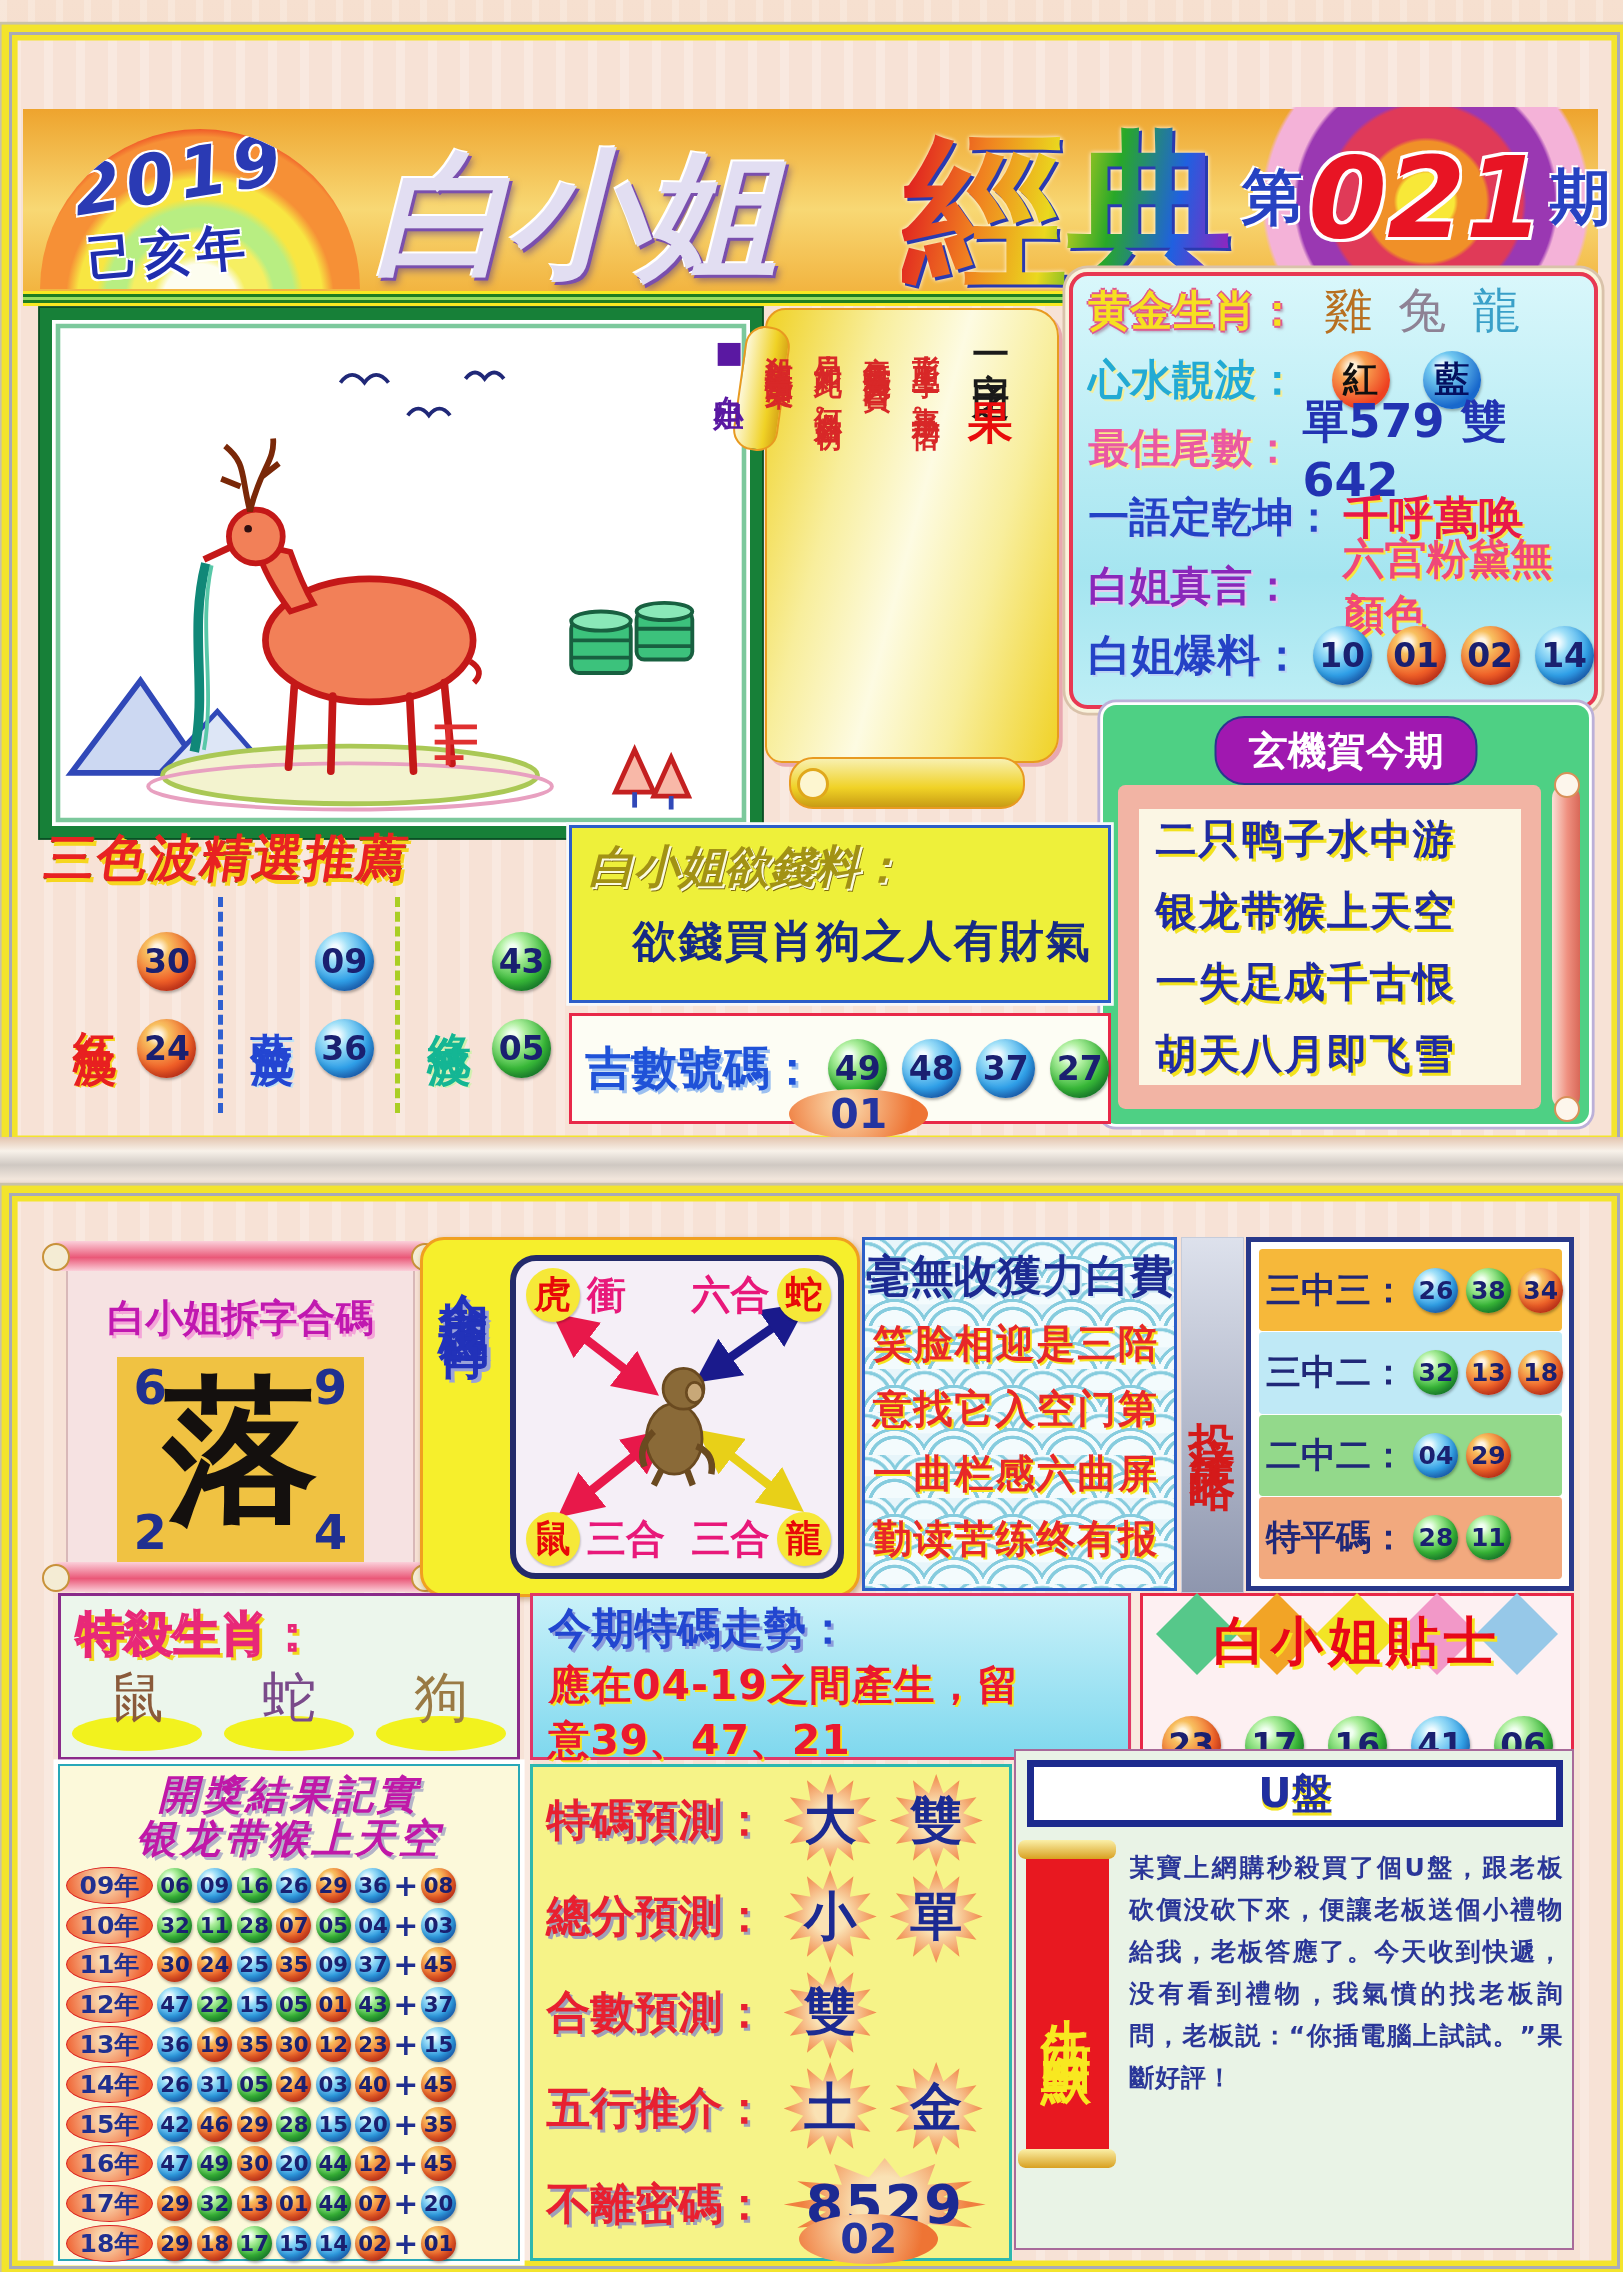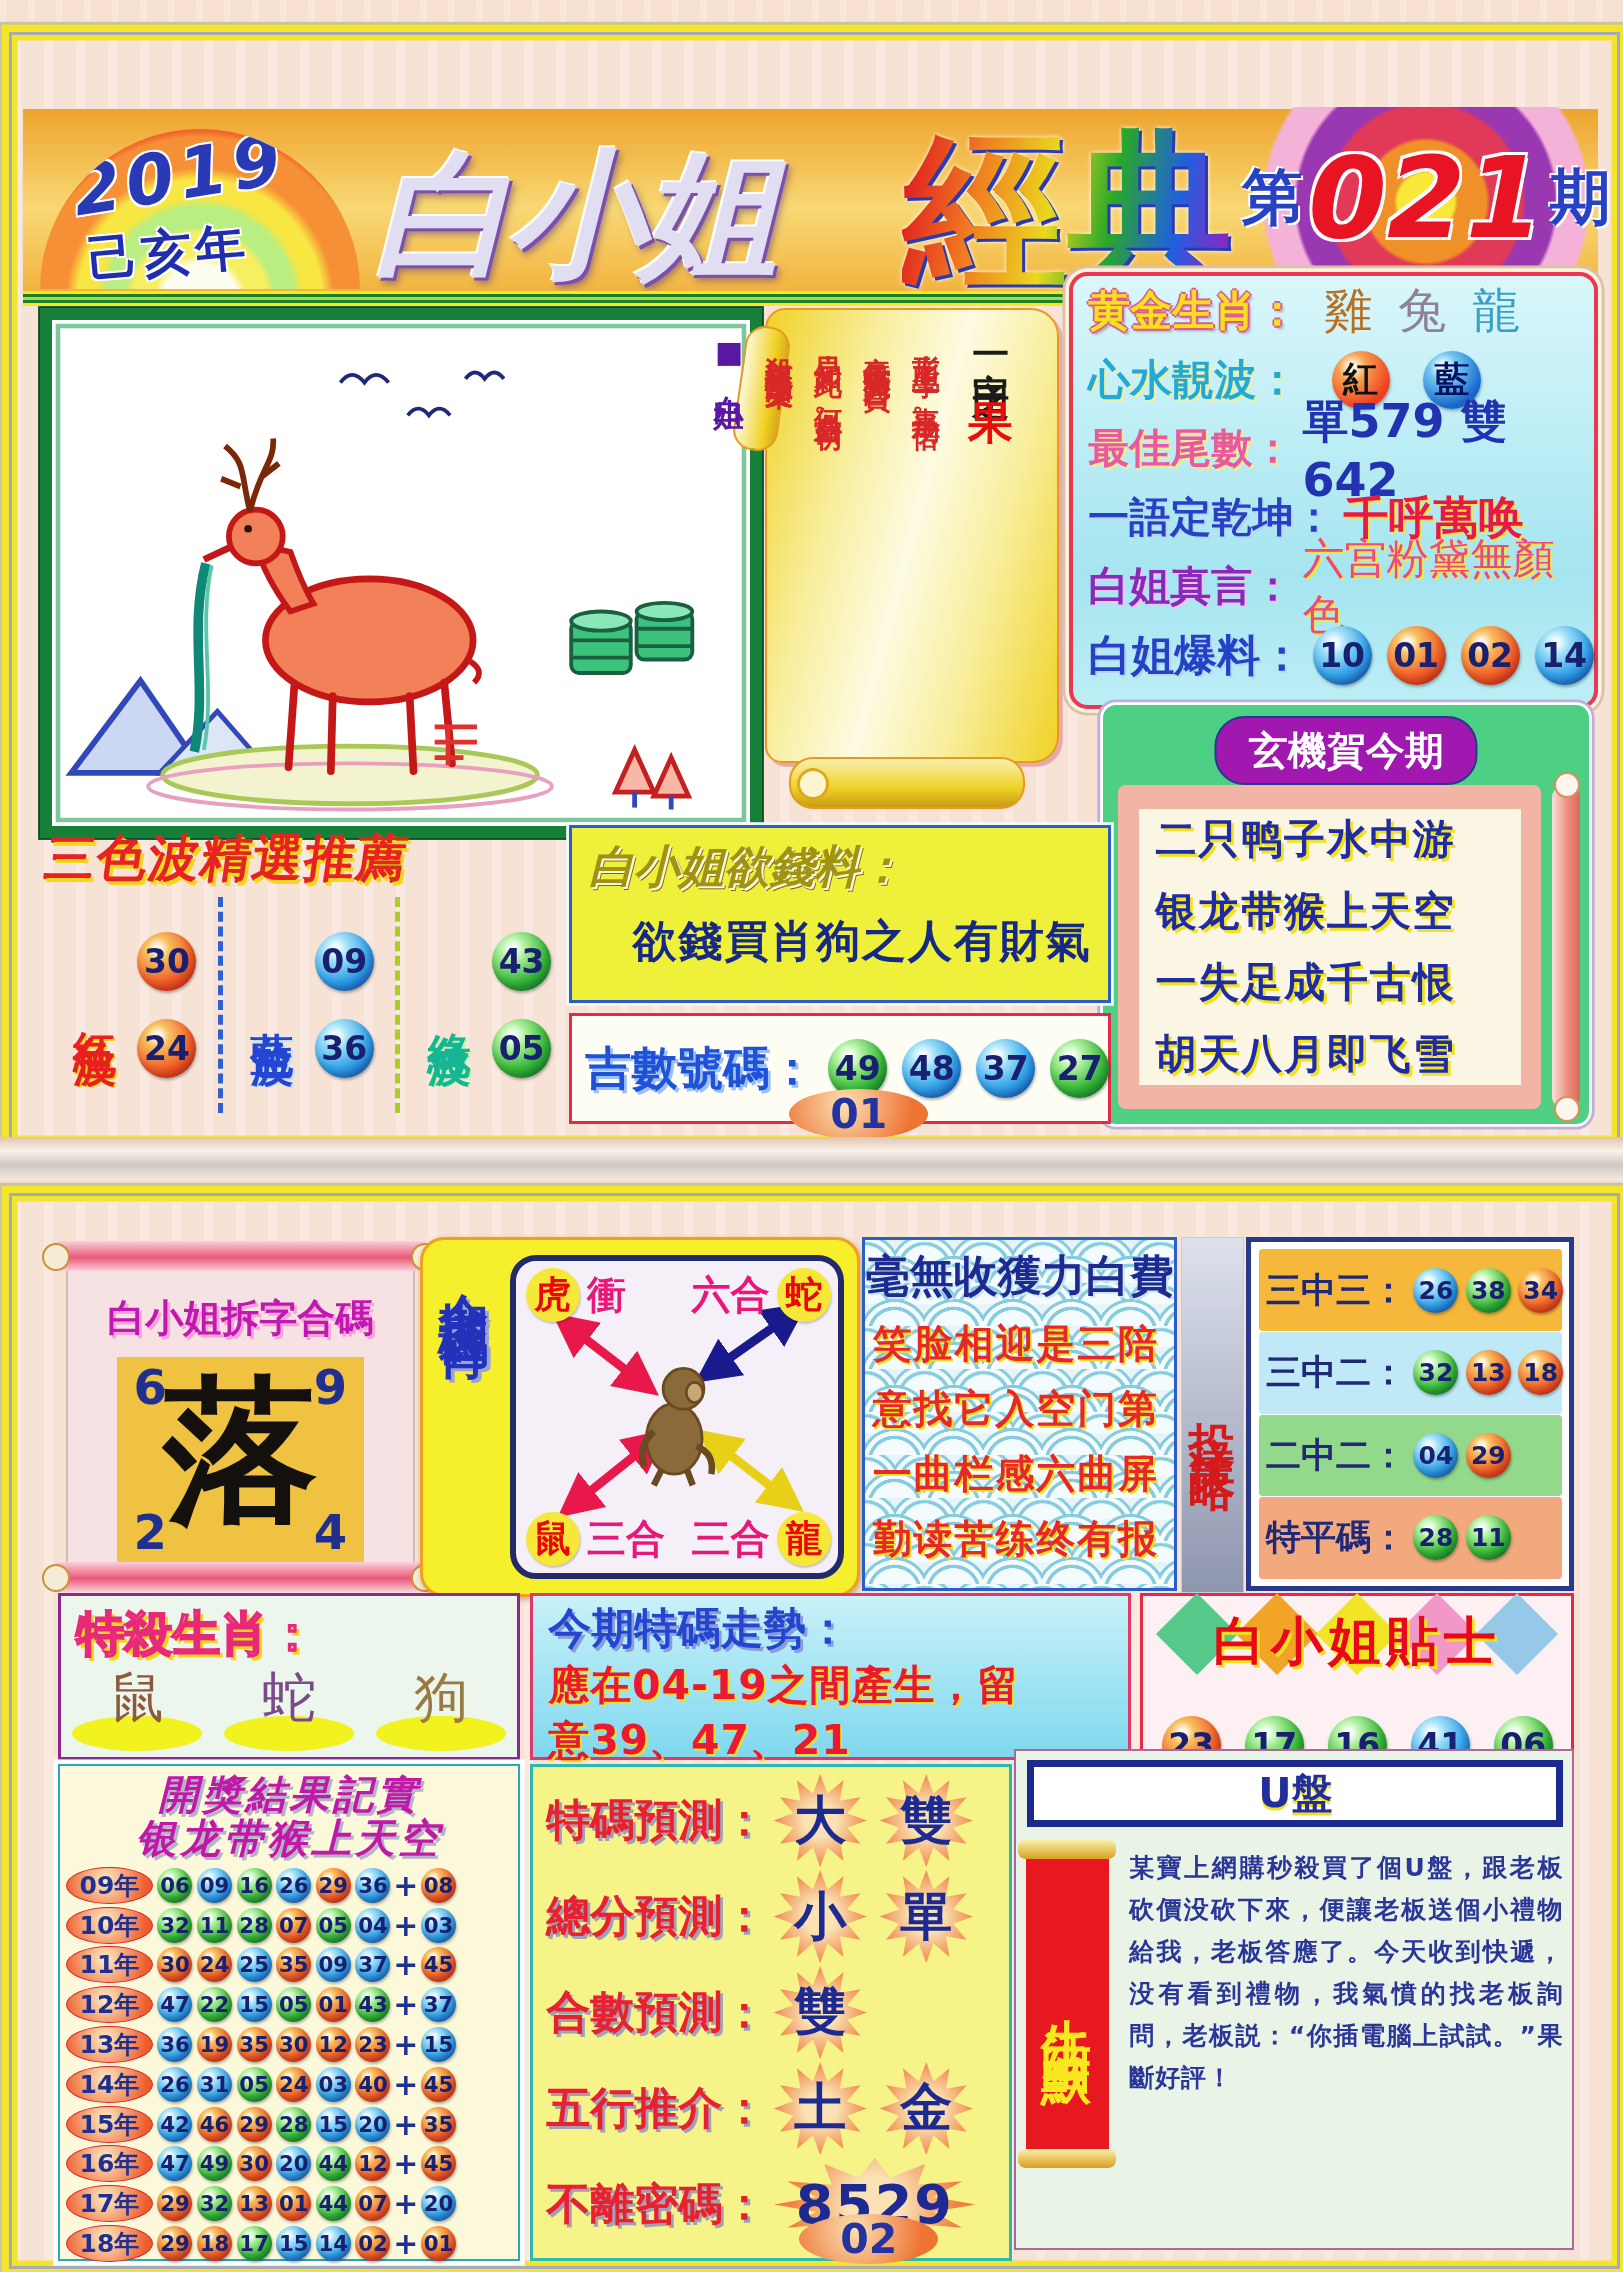--- a/index.html
+++ b/index.html
@@ -71,21 +71,21 @@
   .glbl{font-weight:bold;white-space:nowrap;}
   .l1{font-size:42px;color:#f6e020;text-shadow:1.9px 0 #e05890,-1.9px 0 #e05890,0 1.9px #e05890,0 -1.9px #e05890,2.8px 2.8px 2.8px rgba(120,40,80,.4);}
   .l2{font-size:42px;color:#22aad4;text-shadow:1.9px 1.9px 0 #f4ee9a;}
   .l3{font-size:41px;color:#ea58a2;text-shadow:1.9px 1.9px 0 #f8ee8a;}
   .l4{font-size:41px;color:#2442c6;text-shadow:1.9px 1.9px 0 #bcd4f2;}
   .l5{font-size:41px;color:#8a28ba;text-shadow:1.9px 1.9px 0 #e8c8f0;}
   .l6{font-size:43px;color:#2442c6;text-shadow:1.9px 1.9px 0 #bcd4f2;}
   .zic{font-size:48px;margin-left:16.7px;}
   .val3{font-size:46px;font-weight:bold;color:#2233b2;}
   .val4{font-size:45px;font-weight:bold;color:#e81848;text-shadow:1.9px 1.9px 0 #f8e642;}
-  .val5{font-size:42px;font-weight:normal;color:#f04878;text-shadow:1.9px 1.9px 0 #f8e642;}
+  .val5{font-size:42px;font-weight:bold;color:#f04878;text-shadow:1.9px 1.9px 0 #f8e642;margin-left:40px;}
   .wave{width:58px;height:58px;border-radius:50%;display:inline-flex;align-items:center;justify-content:center;
     font-size:35px;font-weight:bold;color:#101010;margin-left:24px;box-shadow:0.9px 1.9px 2.8px rgba(0,0,0,.3);}
   .wave.red{background:radial-gradient(circle at 35% 28%,#fff0d8 0 8%,#f8a050 25%,#ee4020 70%);}
   .wave.blue{background:radial-gradient(circle at 35% 28%,#e8f8ff 0 8%,#70c8f0 25%,#1868cc 70%);color:#041060;}
   
   .ball{display:inline-flex;align-items:center;justify-content:center;border-radius:50%;font-weight:bold;color:#1a2070;
     width:59px;height:59px;font-size:33px;flex:none;
     box-shadow:0.9px 1.9px 2.8px rgba(0,0,0,.3),inset -2.8px -4.6px 7.4px rgba(0,0,0,.18);}
   .ball.red{background:radial-gradient(circle at 35% 28%,#fff4e0 0 7%,#f8c060 20%,#f06028 58%,#d82818 88%);}
   .ball.blue{background:radial-gradient(circle at 35% 28%,#f0fbff 0 7%,#a0e0f8 22%,#30a0e8 58%,#1858c0 88%);}
@@ -207,21 +207,21 @@
   .h-title:first-child{margin-top:5.6px;}
   .hwrap{margin-top:5.6px;}
   .hrow{display:flex;align-items:center;gap:4.6px;margin:2.8px 5.6px;}
   .ypill{min-width:85px;height:35px;border-radius:50%;display:inline-flex;align-items:center;justify-content:center;
     background:radial-gradient(circle at 45% 35%,#fbeec6,#ef5c2c 80%);border:1.9px solid #da2020;
     font-size:25px;font-weight:bold;color:#203090;}
   .hplus{font-size:30px;font-weight:bold;color:#203090;margin:0 -1.9px;}
   
   .preds{left:518px;top:568px;width:482px;height:497px;background:#f6f388;border:3.7px solid #2eb8ae;
     box-sizing:border-box;display:flex;flex-direction:column;justify-content:space-around;padding:5.6px 13px;}
-  .pred-row{display:flex;align-items:center;}
+  .pred-row{display:flex;align-items:center;gap:10px;}
   .pred-label{font-size:44px;font-weight:bold;color:#e82030;font-family:"DejaVu Serif",serif;
     text-shadow:2.8px 2.8px 0 #a0a0b8;white-space:nowrap;flex:none;}
   .pred-vals{display:flex;align-items:center;gap:13px;margin-left:7.4px;}
   .burst{position:relative;width:93px;height:93px;display:inline-flex;align-items:center;justify-content:center;}
   .burst.burst-wide{width:202px;}
   .burst::before{content:"";position:absolute;inset:0;
     background:radial-gradient(circle,#fae2b4 25%,#f08040 75%);
     clip-path:polygon(100% 50%,79% 57.8%,93.3% 75%,71.2% 71.2%,75% 93.3%,57.8% 79%,50% 100%,42.2% 79%,25% 93.3%,28.8% 71.2%,6.7% 75%,21% 57.8%,0% 50%,21% 42.2%,6.7% 25%,28.8% 28.8%,25% 6.7%,42.2% 21%,50% 0%,57.8% 21%,75% 6.7%,71.2% 28.8%,93.3% 25%,79% 42.2%);}
   .burst-text{position:relative;font-size:52px;font-weight:bold;color:#1c2a92;}
   .burst-wide .burst-text{font-size:54px;letter-spacing:1.9px;}

